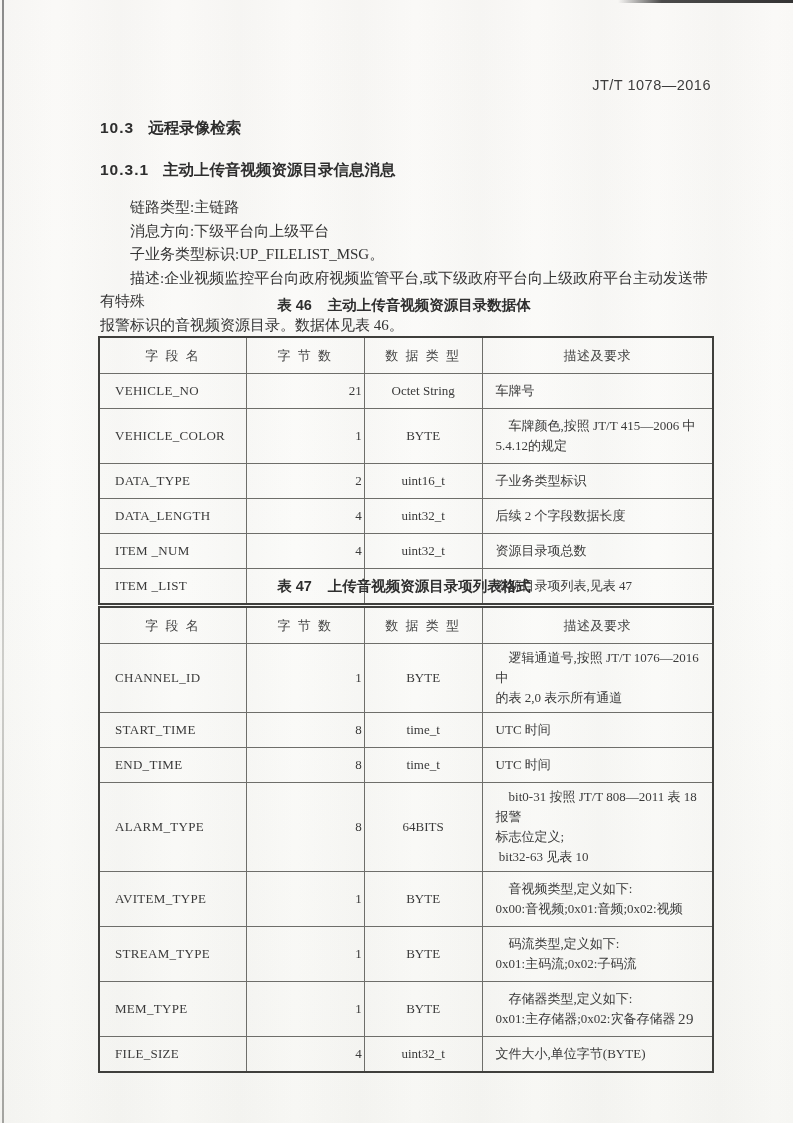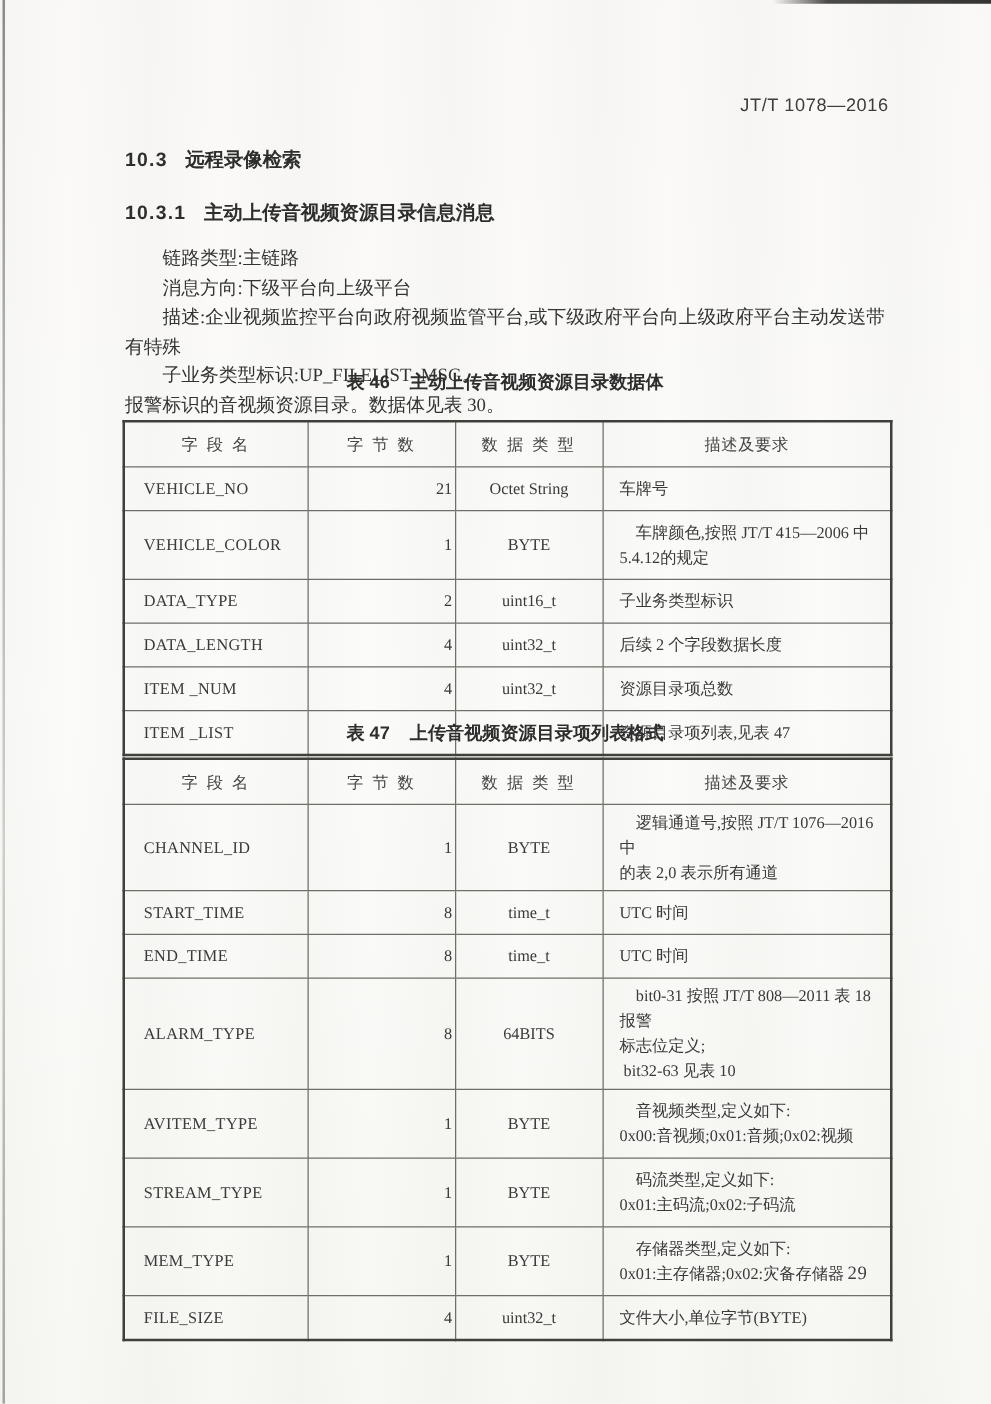--- a/index.html
+++ b/index.html
@@ -101,23 +101,23 @@
     <span class="h-num">10.3</span><span>远程录像检索</span>
   </div>
 
   <div class="heading h2">
     <span class="h-num">10.3.1</span><span>主动上传音视频资源目录信息消息</span>
   </div>
 
   <div class="body-text">
     <p class="indent">链路类型:主链路</p>
     <p class="indent">消息方向:下级平台向上级平台</p>
+    <p class="indent">子业务类型标识:UP_FILELIST_MSG。</p>
     <p class="indent">描述:企业视频监控平台向政府视频监管平台,或下级政府平台向上级政府平台主动发送带有特殊</p>
-    <p class="indent">子业务类型标识:UP_FILELIST_MSG。</p>
-    <p>报警标识的音视频资源目录。数据体见表 30。</p>
+    <p>报警标识的音视频资源目录。数据体见表 46。</p>
   </div>
 
   <div class="table-caption caption-46">
     <span class="caption-label">表 46</span><span>主动上传音视频资源目录数据体</span>
   </div>
 
   <table class="std table-46">
     <colgroup>
       <col style="width:24%">
         <col style="width:19.2%">

